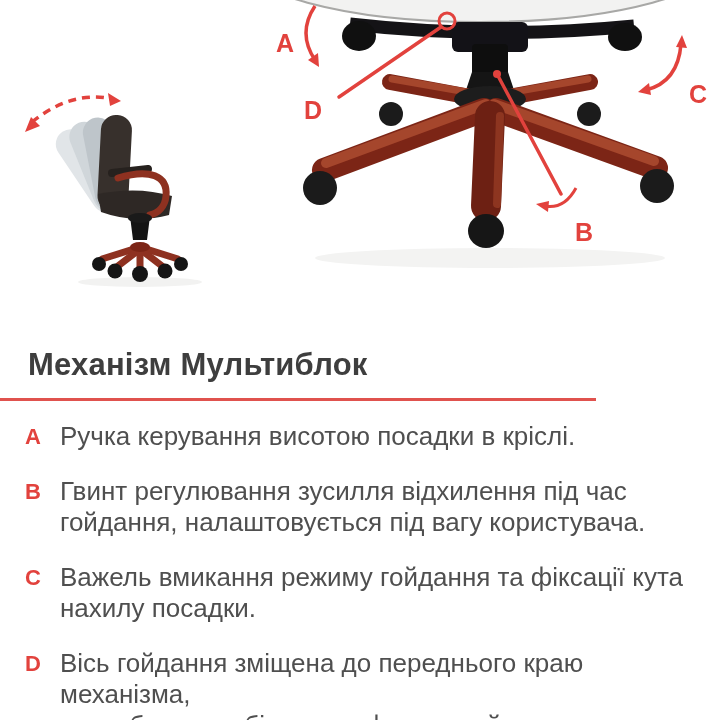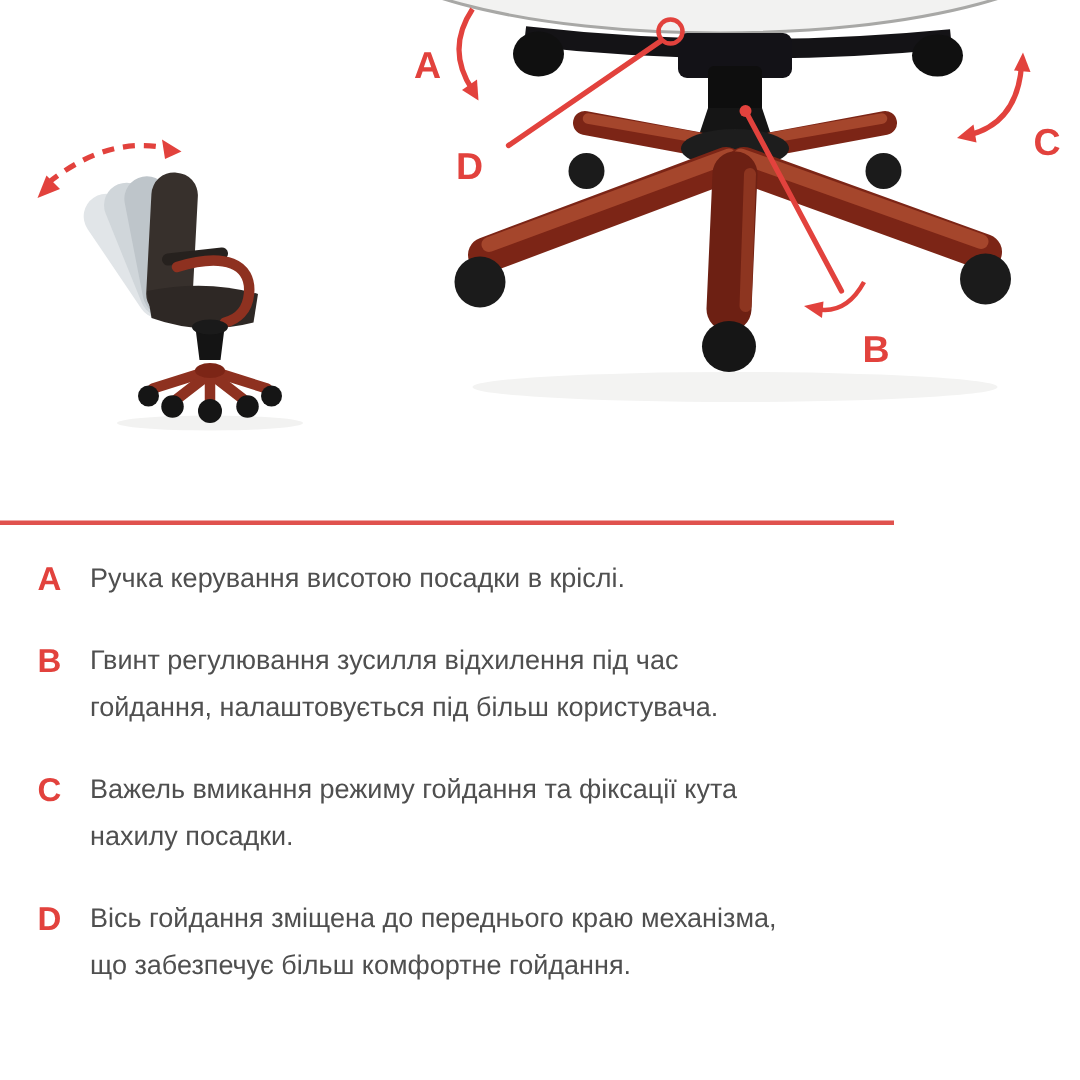--- a/index.html
+++ b/index.html
@@ -12,21 +12,21 @@
   #base-figure{left:260px;}
 
   .section-title{margin:14px 0 0 28px;font-size:31px;line-height:1.2;font-weight:700;
                  color:var(--title-text,#3e3e3e);letter-spacing:.2px;}
   .divider{margin-top:15px;width:596px;height:3px;background:var(--divider,#e0524e);}
 
   .legend{margin-top:20px;}
   .legend-item{display:flex;align-items:flex-start;padding-left:25px;margin-bottom:24px;}
   .legend-marker{flex:0 0 35px;font-weight:700;font-size:22px;line-height:31px;
                  color:var(--accent,#e2423d);}
-  .legend-text{width:656px;font-size:18px;line-height:31px;color:var(--body-text,#4f4f4f);
+  .legend-text{width:656px;font-size:26px;line-height:31px;color:var(--body-text,#4f4f4f);
                white-space:pre-line;}
 
   .accent-stroke{stroke:var(--accent,#e2423d);}
   .accent-fill{fill:var(--accent,#e2423d);}
   .callout{font:700 25px "Liberation Sans",sans-serif;fill:var(--accent,#e2423d);}
 </style>
 </head>
 <body>
 
 <div class="page">
@@ -135,31 +135,32 @@
       <g>
         <line class="accent-stroke" x1="237" y1="74" x2="301" y2="194" stroke-width="3.5" stroke-linecap="round"></line>
         <circle class="accent-fill" cx="237" cy="74" r="4"></circle>
         <path class="accent-stroke" d="M 316,188 Q 304,210 284,206" fill="none" stroke-width="3"></path>
         <polygon class="accent-fill" points="276,204 288,212 289,201"></polygon>
         <text class="callout" x="315" y="241">B</text>
       </g>
     </svg>
   </div>
 
+  <h1 class="section-title">Механізм Мультиблок</h1>
   <div class="divider"></div>
 
   <div class="legend">
     <div class="legend-item">
       <span class="legend-marker">A</span>
       <span class="legend-text">Ручка керування висотою посадки в кріслі.</span>
     </div>
     <div class="legend-item">
       <span class="legend-marker">B</span>
       <span class="legend-text">Гвинт регулювання зусилля відхилення під час
-гойдання, налаштовується під більш користувача.</span>
+гойдання, налаштовується під вагу користувача.</span>
     </div>
     <div class="legend-item">
       <span class="legend-marker">C</span>
       <span class="legend-text">Важель вмикання режиму гойдання та фіксації кута
 нахилу посадки.</span>
     </div>
     <div class="legend-item">
       <span class="legend-marker">D</span>
       <span class="legend-text">Вісь гойдання зміщена до переднього краю механізма,
 що забезпечує більш комфортне гойдання.</span>

